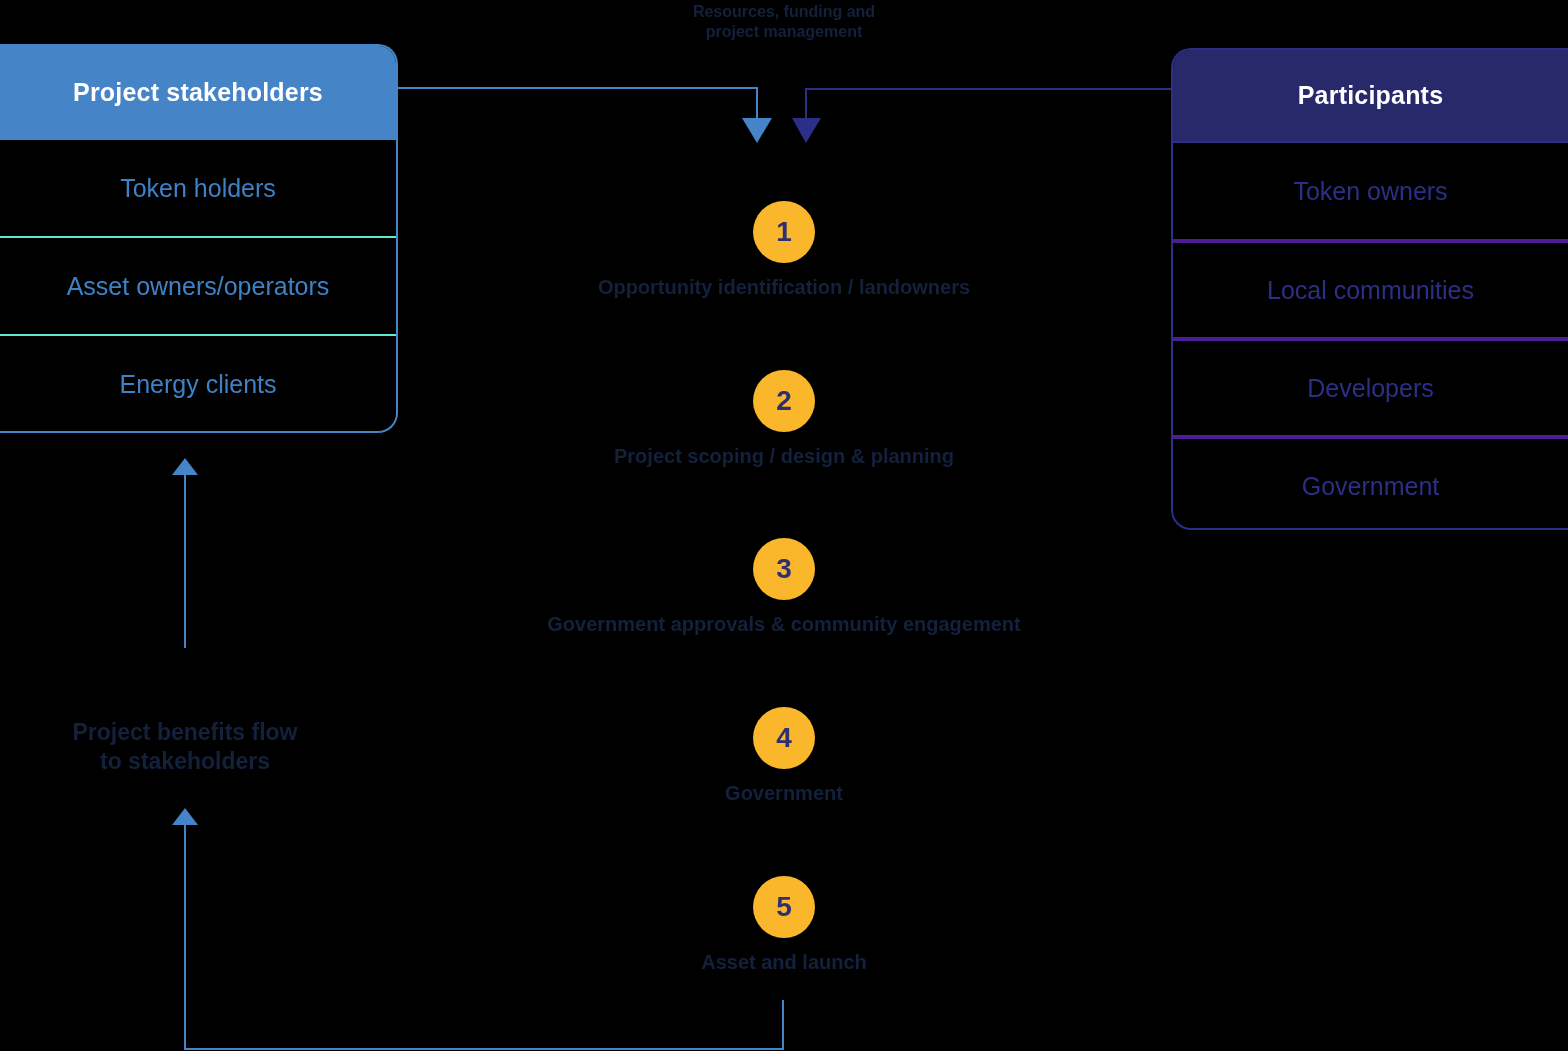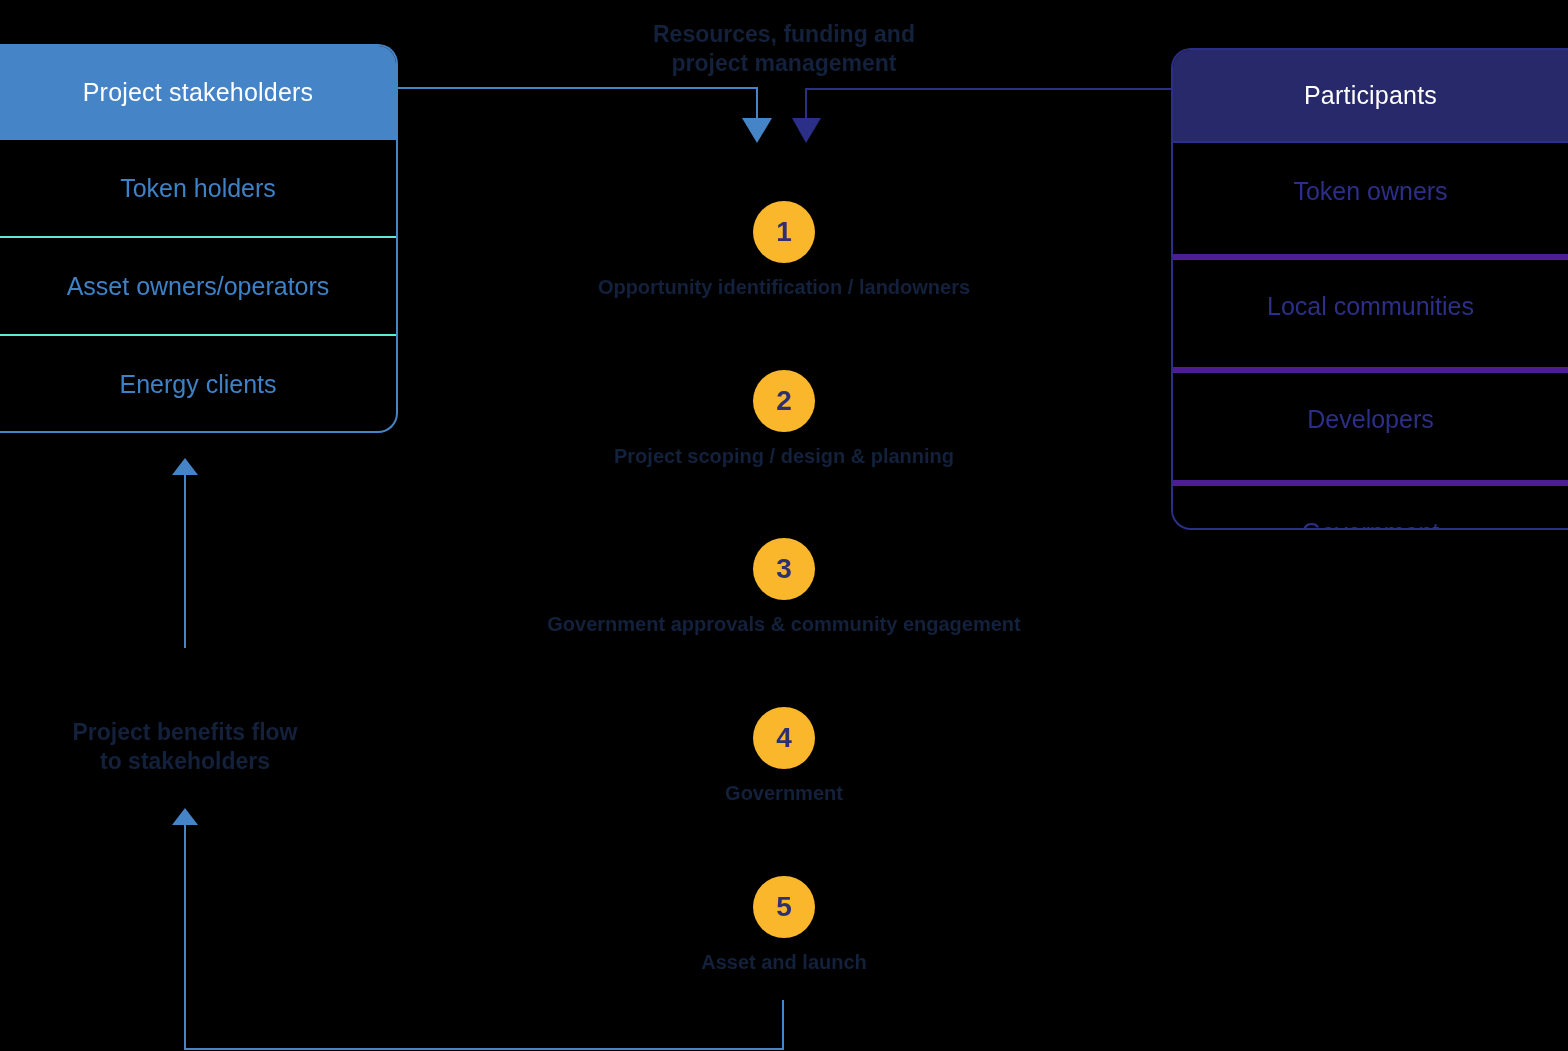--- a/index.html
+++ b/index.html
@@ -34,21 +34,21 @@
     position: absolute;
     box-sizing: border-box;
     border-radius: 20px;
     overflow: hidden;
   }
   .panel-header {
     box-sizing: border-box;
     width: 100%;
     text-align: center;
     font-size: 25px;
-    font-weight: 400;
+    font-weight: 700;
     color: #ffffff;
     letter-spacing: 0.2px;
     display: flex;
     align-items: center;
     justify-content: center;
   }
   .panel-row {
     box-sizing: border-box;
     width: 100%;
     text-align: center;
@@ -103,22 +103,21 @@
   }
   #panel-participants .panel-row {
     color: #2c2f87;
     height: 98px;
     border-top: 2px solid #2c2f87;
   }
   #panel-participants .panel-row:first-of-type {
     border-top: 0;
   }
   #panel-participants .panel-row + .panel-row {
-    border-top: 6px solid #4c1d95;
-    margin-top: 15px;
+    border-top: 4px solid #4c1d95;
   }
 
   
   .step {
     position: absolute;
     left: 0;
     width: 1568px;
     text-align: center;
   }
   .step-badge {
@@ -145,23 +144,23 @@
   .caption {
     position: absolute;
     font-weight: 700;
     color: #13213c;
     text-align: center;
     line-height: 1.25;
     white-space: pre-line;
   }
   #caption-top {
     left: 484px;
-    top: 20px;
+    top: 2px;
     width: 600px;
-    font-size: 23px;
+    font-size: 16px;
   }
   #caption-benefits {
     left: 0px;
     top: 695px;
     width: 370px;
     font-size: 23px;
     margin-top: 23px;
   }
 </style>
 </head>

